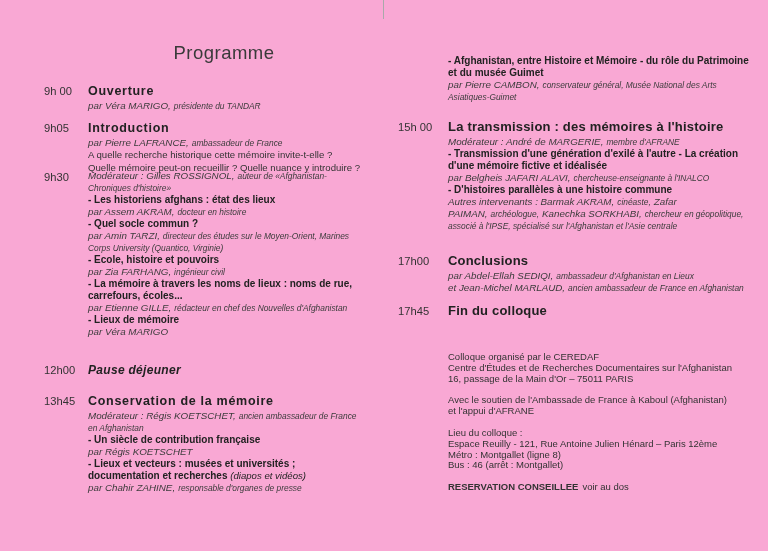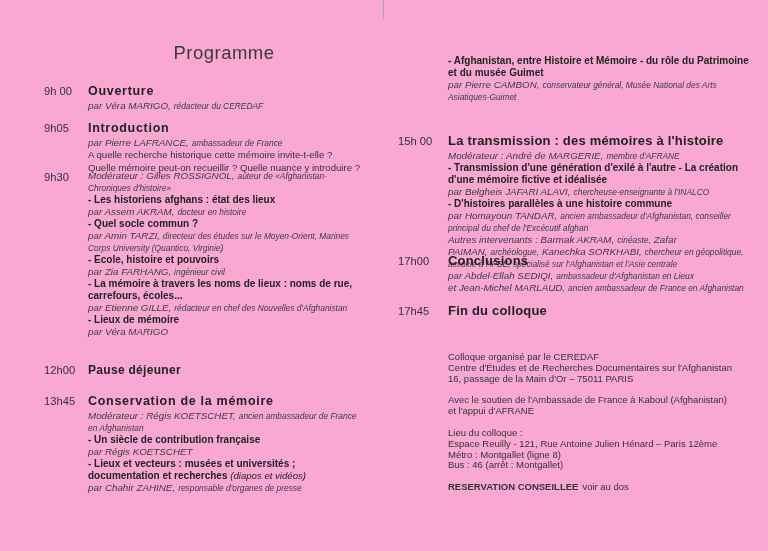--- a/index.html
+++ b/index.html
@@ -14,21 +14,21 @@
   }
   .session{position:absolute;display:flex;}
   .session.leftcol{left:44px;width:322px;}
   .session.rightcol{left:398px;width:356px;}
   .t{flex:none;text-align:left;font-size:11.2px;color:#333;padding-top:1px;}
   .leftcol .t{width:36px;margin-right:8px;}
   .rightcol .t{width:44px;margin-right:6px;}
   .c{flex:1;min-width:0;}
   .stitle{font-size:12.5px;font-weight:700;letter-spacing:.7px;line-height:14px;margin-bottom:2px;color:#222;}
   .stitle.sm{font-size:13px;letter-spacing:.2px;}
-  .stitle.it{font-size:12px;letter-spacing:.3px;}
+  .stitle.it{font-style:italic;font-size:12px;letter-spacing:.3px;}
   .bitem{font-size:10px;font-weight:700;line-height:12px;color:#222;}
   .il{font-style:italic;font-size:9.8px;line-height:12px;color:#3b3b3b;}
   .il > span{margin-right:3px;}
   .il .rl{font-size:8.4px;}
   .body{font-size:9.6px;line-height:12.5px;white-space:nowrap;color:#333;}
   .suffix{font-weight:400;font-style:italic;font-size:9.6px;letter-spacing:0;}
   .footer{position:absolute;left:448px;top:352px;width:306px;}
   .fgroup{margin-bottom:11px;}
   .fline{font-size:9.5px;line-height:10.8px;white-space:nowrap;color:#333;}
   .resv{margin-top:6px;}
@@ -39,21 +39,21 @@
 <body>
 
 <div class="page">
   <div class="fold"></div>
   <div class="title">Programme</div>
 
   <div class="session leftcol" style="top:84px">
     <div class="t">9h 00</div>
     <div class="c">
       <div class="stitle">Ouverture</div>
-      <div class="il"><span class="sp">par Véra MARIGO,</span><span class="rl">rédacteur du CEREDAF</span></div>
+      <div class="il"><span class="sp">par Véra MARIGO,</span><span class="rl">présidente du TANDAR</span></div>
     </div>
   </div>
 
   <div class="session leftcol" style="top:121px">
     <div class="t">9h05</div>
     <div class="c">
       <div class="stitle">Introduction</div>
       <div class="il"><span class="sp">par Pierre LAFRANCE,</span><span class="rl">ambassadeur de France</span></div>
       <div class="body">A quelle recherche historique cette mémoire invite-t-elle ?</div>
       <div class="body">Quelle mémoire peut-on recueillir ? Quelle nuance y introduire ?</div>
@@ -97,29 +97,28 @@
   </div>
 
   <div class="session rightcol" style="top:55px">
     <div class="t"></div>
     <div class="c">
       <div class="bitem">- Afghanistan, entre Histoire et Mémoire - du rôle du Patrimoine et du musée Guimet</div>
       <div class="il"><span class="sp">par Pierre CAMBON,</span><span class="rl">conservateur général, Musée National des Arts Asiatiques-Guimet</span></div>
     </div>
   </div>
 
-  <div class="session rightcol" style="top:134px">
+  <div class="session rightcol" style="top:120px">
     <div class="t">15h 00</div>
     <div class="c">
       <div class="stitle sm">La transmission : des mémoires à l'histoire</div>
       <div class="il"><span class="sp">Modérateur : André de MARGERIE,</span><span class="rl">membre d'AFRANE</span></div>
       <div class="bitem">- Transmission d'une génération d'exilé à l'autre - La création d'une mémoire fictive et idéalisée</div>
       <div class="il"><span class="sp">par Belgheis JAFARI ALAVI,</span><span class="rl">chercheuse-enseignante à l'INALCO</span></div>
       <div class="bitem">- D'histoires parallèles à une histoire commune</div>
-      <div class="il"><span class="sp">par Homayoun TANDAR,</span><span class="rl">ancien ambassadeur d'Afghanistan, conseiller principal du chef de l'Excécutif afghan</span></div>
       <div class="il"><span class="sp">Autres intervenants : Barmak AKRAM,</span><span class="rl">cinéaste,</span><span class="sp">Zafar PAIMAN,</span><span class="rl">archéologue,</span><span class="sp">Kanechka SORKHABI,</span><span class="rl">chercheur en géopolitique, associé à l'IPSE, spécialisé sur l'Afghanistan et l'Asie centrale</span></div>
     </div>
   </div>
 
   <div class="session rightcol" style="top:254px">
     <div class="t">17h00</div>
     <div class="c">
       <div class="stitle sm">Conclusions</div>
       <div class="il"><span class="sp">par Abdel-Ellah SEDIQI,</span><span class="rl">ambassadeur d'Afghanistan en Lieux</span></div>
       <div class="il"><span class="sp">et Jean-Michel MARLAUD,</span><span class="rl">ancien ambassadeur de France en Afghanistan</span></div>

